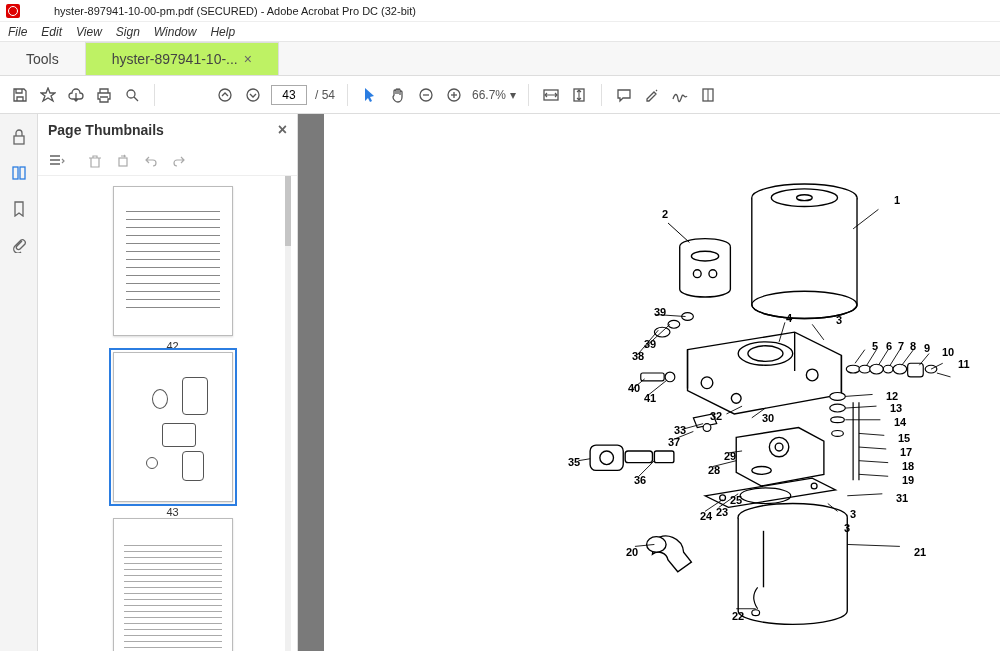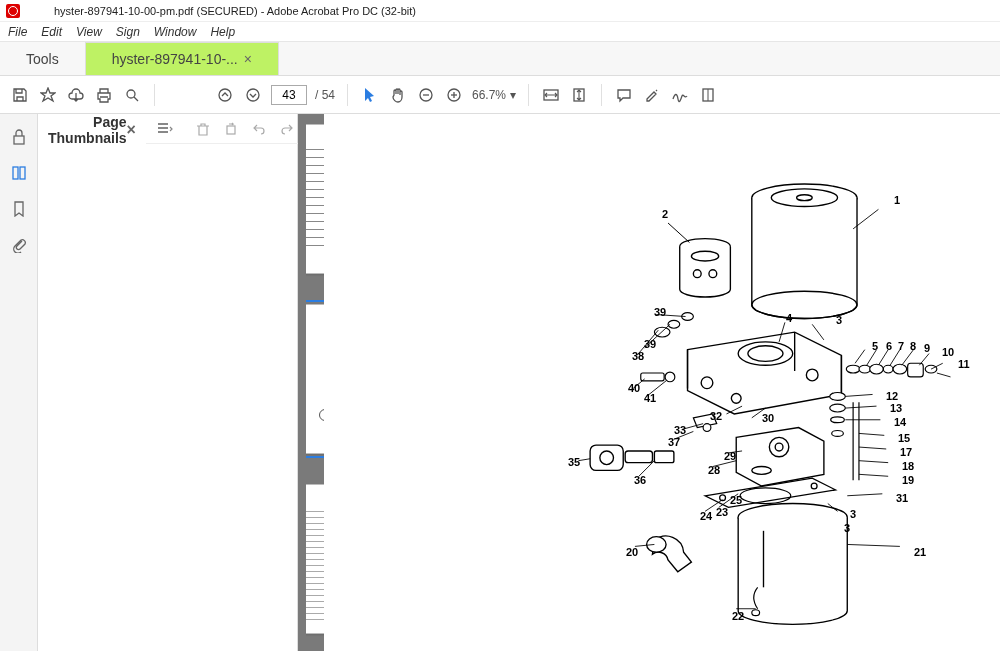--- a/index.html
+++ b/index.html
@@ -17,25 +17,25 @@
 .toolbar { height: 38px; display: flex; align-items: center; gap: 8px; padding: 0 10px; border-bottom: 1px solid #ddd; background: #fff; }
 .toolbar .ico { width: 20px; height: 20px; display: flex; align-items: center; justify-content: center; color: #555; font-size: 15px; }
 .toolbar .sep { width: 1px; height: 22px; background: #e0e0e0; margin: 0 4px; }
 .toolbar .pageinput { width: 36px; height: 20px; border: 1px solid #aaa; text-align: center; font-size: 12px; }
 .toolbar .pgtotal { font-size: 12px; color: #555; }
 .toolbar .zoom { font-size: 12px; color: #555; display: flex; align-items: center; gap: 4px; }
 .main { display: flex; height: 537px; }
 .rail { width: 38px; background: #f4f4f4; border-right: 1px solid #ddd; display: flex; flex-direction: column; align-items: center; gap: 18px; padding-top: 14px; }
 .rail .ri { width: 18px; height: 18px; color: #666; font-size: 16px; display: flex; align-items: center; justify-content: center; }
 .rail .ri.active { color: #2b7de1; }
-.thumbpane { width: 260px; border-right: 1px solid #ddd; display: flex; flex-direction: row; text-align: right; }
+.thumbpane { width: 260px; border-right: 1px solid #ddd; display: flex; flex-direction: column; text-align: right; }
 .thumbhdr { height: 32px; display: flex; align-items: center; padding: 0 10px; justify-content: space-between; font-size: 14px; font-weight: 600; color: #333; }
 .thumbtools { height: 30px; display: flex; align-items: center; gap: 10px; padding: 0 10px; color: #888; font-size: 14px; border-bottom: 1px solid #eee; }
 .thumbtools .tt { width: 18px; height: 18px; display: flex; align-items: center; justify-content: center; }
-.thumblist { flex: 1; overflow-y: auto; padding: 10px 30px 10px 40px; display: flex; flex-direction: column; gap: 14px; position: relative; }
+.thumblist { flex: 1; overflow-y: auto; padding: 10px 30px 10px 40px; display: flex; flex-direction: column; position: relative; }
 .thumblist::before { content: ""; position: absolute; right: 6px; top: 0; width: 6px; height: 100%; background: #f0f0f0; }
 .thumblist::after { content: ""; position: absolute; right: 6px; top: 0; width: 6px; height: 70px; background: #c5c5c5; }
 .thumb { display: flex; flex-direction: column; align-items: center; gap: 4px; }
 .thumb .pg { width: 120px; height: 150px; border: 1px solid #bbb; background: #fff; box-shadow: 0 1px 2px rgba(0,0,0,.15); position: relative; overflow: hidden; }
 .thumb.sel .pg { outline: 2px solid #2b7de1; outline-offset: 2px; }
 .thumb .lbl { font-size: 11px; color: #333; }
 .pg .lines { position: absolute; top: 24px; left: 12px; right: 12px; height: 100px; background: repeating-linear-gradient(to bottom, #888 0 1px, transparent 1px 8px); }
 .pg .dia { position: absolute; top: 20px; left: 28px; right: 14px; bottom: 14px; }
 .pg .dia .blob { position: absolute; border: 1px solid #555; background: #fff; border-radius: 3px; }
 .pg .tbl { position: absolute; top: 26px; left: 10px; right: 10px; bottom: 10px; background: repeating-linear-gradient(to bottom, #aaa 0 1px, transparent 1px 6px); }

